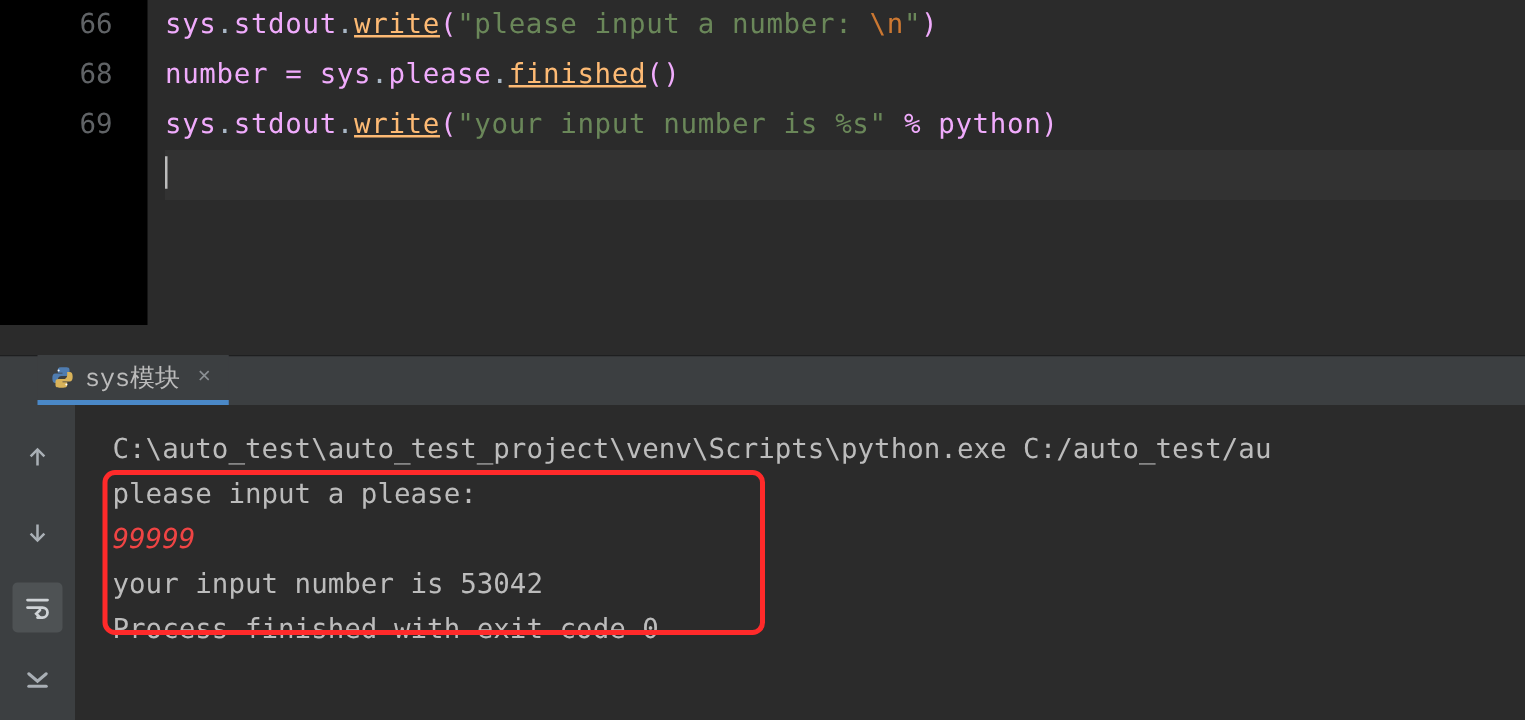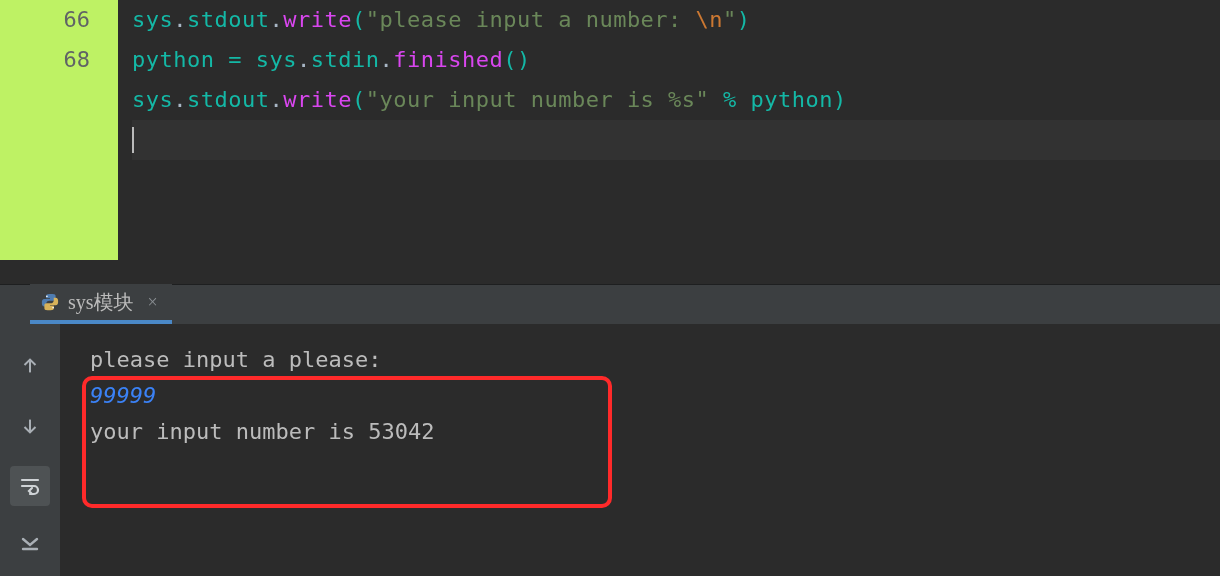--- a/index.html
+++ b/index.html
@@ -12,21 +12,21 @@
     color: #a9b7c6;
   }
   
   .editor {
     display: flex;
     height: 260px;
     background: #2b2b2b;
   }
   .gutter {
     width: 118px;
-    background: #bef264;
+    background: #000000;
     padding-top: 0;
   }
   .gutter .ln {
     height: 40px;
     line-height: 40px;
     font-size: 22px;
     color: #606366;
     text-align: right;
     padding-right: 28px;
   }
@@ -38,23 +38,23 @@
   .code-line {
     height: 40px;
     line-height: 40px;
     font-size: 22px;
     white-space: pre;
     letter-spacing: 0.5px;
   }
   .hl-current {
     background: #323232;
   }
-  .s-default { color: #14b8a6; }
+  .s-default { color: #f0abfc; }
   .s-dot     { color: #a9b7c6; }
-  .s-call    { color: #d946ef; }
+  .s-call    { color: #fdba74; text-decoration: underline; }
   .s-str     { color: #6a8759; }
   .s-esc     { color: #cc7832; }
   .caret {
     display: inline-block;
     width: 2px;
     height: 26px;
     background: #bbbbbb;
     vertical-align: middle;
     margin-bottom: 3px;
   }
@@ -71,21 +71,21 @@
     align-items: flex-end;
     padding-left: 30px;
   }
   .run-tab {
     display: flex;
     align-items: center;
     height: 40px;
     padding: 0 14px 0 10px;
     background: #3c3f41;
     color: #bbbbbb;
-    font-family: Liberation Serif, serif;
+    font-family: Liberation Mono, monospace;
     font-size: 20px;
     border-bottom: 4px solid #4a88c7;
     gap: 8px;
     position: relative;
   }
   .py-icon {
     width: 20px; height: 20px;
     display: inline-block;
   }
   .close-x {
@@ -120,39 +120,40 @@
   .console {
     flex: 1;
     position: relative;
     padding: 18px 0 0 30px;
     font-size: 22px;
     line-height: 36px;
     white-space: pre;
     color: #bcbcbc;
     overflow: hidden;
   }
-  .console .user-input { color: #3b82f6; font-style: italic; }
+  .console .user-input { color: #ef4444; font-style: italic; }
   .highlight-box {
     position: absolute;
     border: 4px solid #ff2a2a;
     border-radius: 10px;
     pointer-events: none;
   }
 </style>
 </head>
 <body>
 
 <div class="editor">
   <div class="gutter" id="gutter">
       <div class="ln">66</div>
       <div class="ln">68</div>
+      <div class="ln">69</div>
     </div>
   <div class="code" id="code">
       <div class="code-line"><span class="s-default">sys</span><span class="s-dot">.</span><span class="s-default">stdout</span><span class="s-dot">.</span><span class="s-call">write</span><span class="s-default">(</span><span class="s-str">"please input a number: </span><span class="s-esc">\n</span><span class="s-str">"</span><span class="s-default">)</span></div>
-      <div class="code-line"><span class="s-default">python = sys</span><span class="s-dot">.</span><span class="s-default">stdin</span><span class="s-dot">.</span><span class="s-call">finished</span><span class="s-default">()</span></div>
+      <div class="code-line"><span class="s-default">number = sys</span><span class="s-dot">.</span><span class="s-default">please</span><span class="s-dot">.</span><span class="s-call">finished</span><span class="s-default">()</span></div>
       <div class="code-line"><span class="s-default">sys</span><span class="s-dot">.</span><span class="s-default">stdout</span><span class="s-dot">.</span><span class="s-call">write</span><span class="s-default">(</span><span class="s-str">"your input number is %s"</span><span class="s-default"> % python)</span></div>
       <div class="code-line hl-current"><span class="caret"></span></div>
     </div>
 </div>
 <div class="editor-bottom-gap"></div>
 
 <div class="run-tabs">
   <div class="run-tab">
     <span class="py-icon">
       <svg viewBox="0 0 32 32" width="20" height="20">
@@ -188,16 +189,16 @@
           <path d="M12 17l-3 3 3 3" transform="translate(2,-3)"></path>
         </svg>
     </div>
     <div class="tb-btn" style="margin-top:-4px;">
       <svg width="24" height="24" viewBox="0 0 24 24" fill="none" stroke="#a9afb5" stroke-width="2.4" stroke-linecap="round">
           <path d="M5 9l7 6 7-6"></path>
           <path d="M5 19h14"></path>
         </svg>
     </div>
   </div>
-  <div class="console" id="console"><div>please input a please:</div><div class="user-input">99999</div><div>your input number is 53042</div><div></div></div>
+  <div class="console" id="console"><div>C:\auto_test\auto_test_project\venv\Scripts\python.exe C:/auto_test/au</div><div>please input a please:</div><div class="user-input">99999</div><div>your input number is 53042</div><div></div><div>Process finished with exit code 0</div></div>
 </div>
 
 <div class="highlight-box" id="hlbox" style="left: 82px; top: 376px; width: 530px; height: 132px;"></div>
 
 </body></html>

